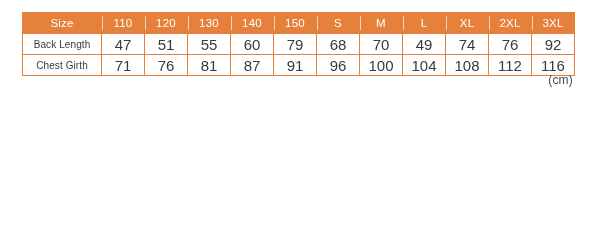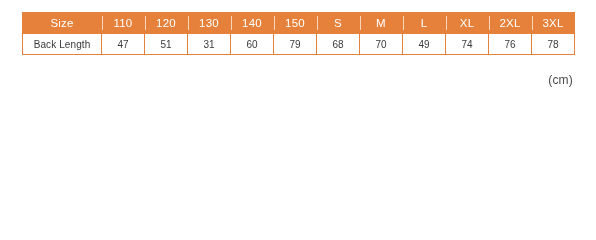--- a/index.html
+++ b/index.html
@@ -62,21 +62,21 @@
     left: 0;
     top: 3px;
     bottom: 3px;
     width: 1px;
     background: #f7d6bb;
   }
   
   tr.body-row td {
     border: 1px solid #e5813a;
     color: #3a3a3a;
-    font-size: 10px;
+    font-size: 15px;
     background: #ffffff;
   }
   tr.body-row td.label-cell {
     font-size: 10px;
     letter-spacing: 0.1px;
   }
   
   tr.head-row th {
     border-left: 1px solid #e5813a;
     border-right: 1px solid #e5813a;
@@ -130,29 +130,43 @@
           <th>XL</th>
           <th>2XL</th>
           <th>3XL</th>
         </tr>
       </thead>
       <tbody>
         <tr class="body-row">
           <td class="label-cell">Back Length</td>
           <td>47</td>
           <td>51</td>
-          <td>31</td>
+          <td>55</td>
           <td>60</td>
           <td>79</td>
           <td>68</td>
           <td>70</td>
           <td>49</td>
           <td>74</td>
           <td>76</td>
-          <td>78</td>
+          <td>92</td>
+        </tr>
+        <tr class="body-row">
+          <td class="label-cell">Chest Girth</td>
+          <td>71</td>
+          <td>76</td>
+          <td>81</td>
+          <td>87</td>
+          <td>91</td>
+          <td>96</td>
+          <td>100</td>
+          <td>104</td>
+          <td>108</td>
+          <td>112</td>
+          <td>116</td>
         </tr>
       </tbody>
     </table>
   </div>
 
   <div id="unit-note">(cm)</div>
 
 </div>
 
 </body></html>

